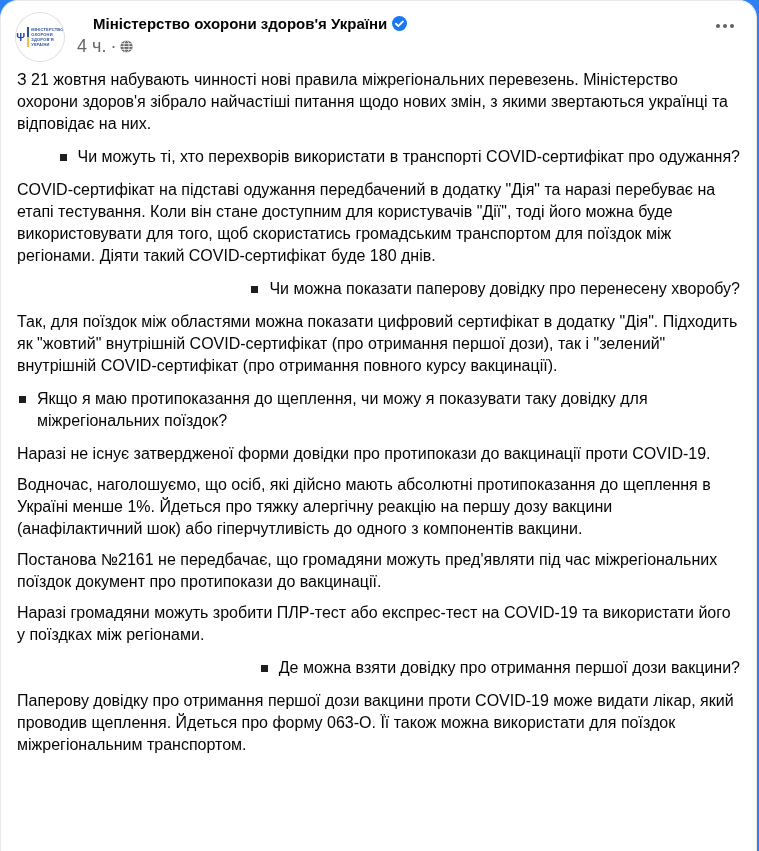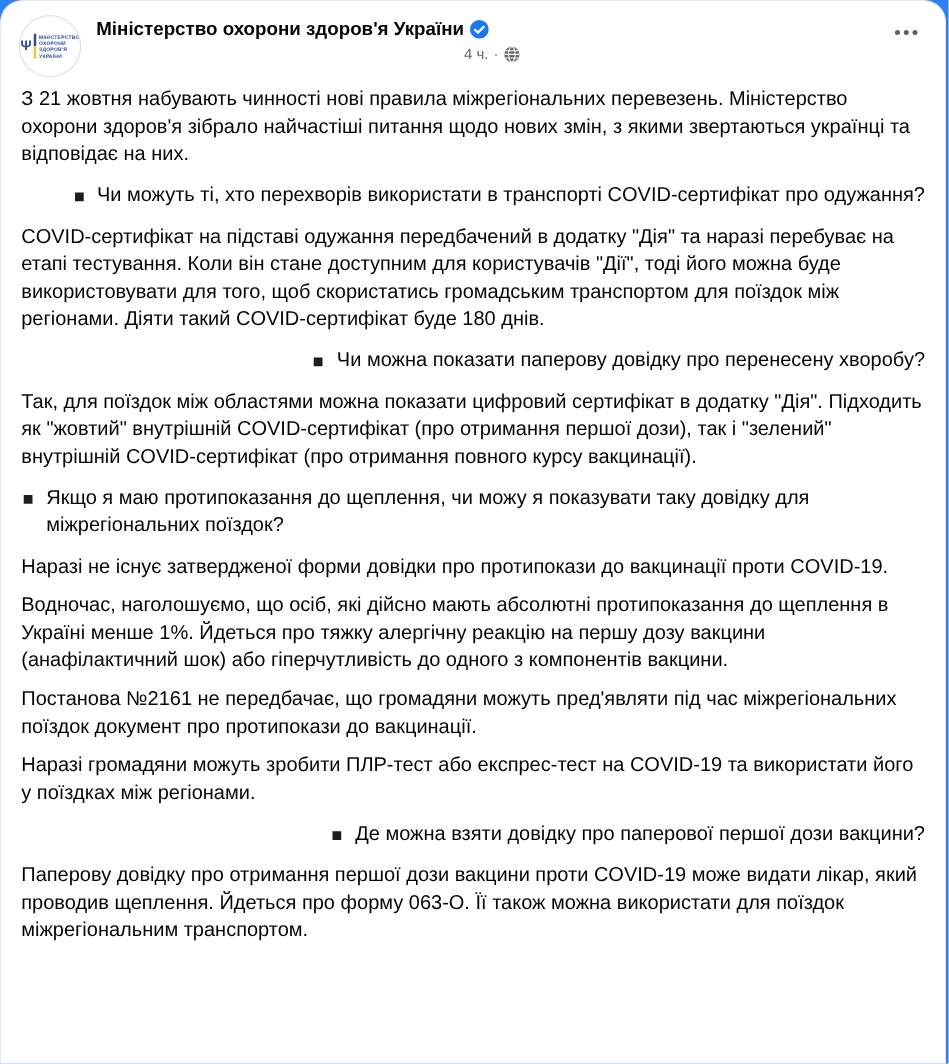--- a/index.html
+++ b/index.html
@@ -74,41 +74,41 @@
   .hmeta {
     margin-left: 12px;
     padding-top: 3px;
     flex: 1 1 auto;
     min-width: 0;
   }
   .name-row {
     display: flex;
     align-items: center;
     gap: 5px;
+    margin-left: 16px;
   }
   .page-name {
     font-size: 15px;
     font-weight: bold;
     color: #050505;
     cursor: pointer;
   }
   .verified {
     width: 15px;
     height: 15px;
     flex: none;
     display: inline-block;
   }
   .sub-row {
     display: flex;
     align-items: center;
     gap: 4px;
     margin-top: 4px;
-    font-size: 12px;
+    font-size: 18px;
     color: #65676b;
-    justify-content: center;
   }
   .sub-row .sep { color: #65676b; }
   .timestamp { cursor: pointer; }
   .globe { width: 13px; height: 13px; display: inline-block; }
   .more-btn {
     margin-left: auto;
     padding: 12px 6px;
     display: flex;
     gap: 3px;
     align-items: center;
@@ -205,19 +205,19 @@
         <div class="bullet">
           <span class="sq"></span>
           <span>Якщо я маю протипоказання до щеплення, чи можу я показувати таку довідку для міжрегіональних поїздок?</span>
         </div>
         <div class="para">Наразі не існує затвердженої форми довідки про протипокази до вакцинації проти COVID-19.</div>
         <div class="para">Водночас, наголошуємо, що осіб, які дійсно мають абсолютні протипоказання до щеплення в Україні менше 1%. Йдеться про тяжку алергічну реакцію на першу дозу вакцини (анафілактичний шок) або гіперчутливість до одного з компонентів вакцини.</div>
         <div class="para">Постанова №2161 не передбачає, що громадяни можуть пред'являти під час міжрегіональних поїздок документ про протипокази до вакцинації.</div>
         <div class="para">Наразі громадяни можуть зробити ПЛР-тест або експрес-тест на COVID-19 та використати його у поїздках між регіонами.</div>
         <div class="bullet">
           <span class="sq"></span>
-          <span>Де можна взяти довідку про паперової першої дози вакцини?</span>
+          <span>Де можна взяти довідку про отримання першої дози вакцини?</span>
         </div>
         <div class="para">Паперову довідку про отримання першої дози вакцини проти COVID-19 може видати лікар, який проводив щеплення. Йдеться про форму 063-О. Її також можна використати для поїздок міжрегіональним транспортом.</div>
       </div>
 
   </div>
 </div>
 
 </body></html>

